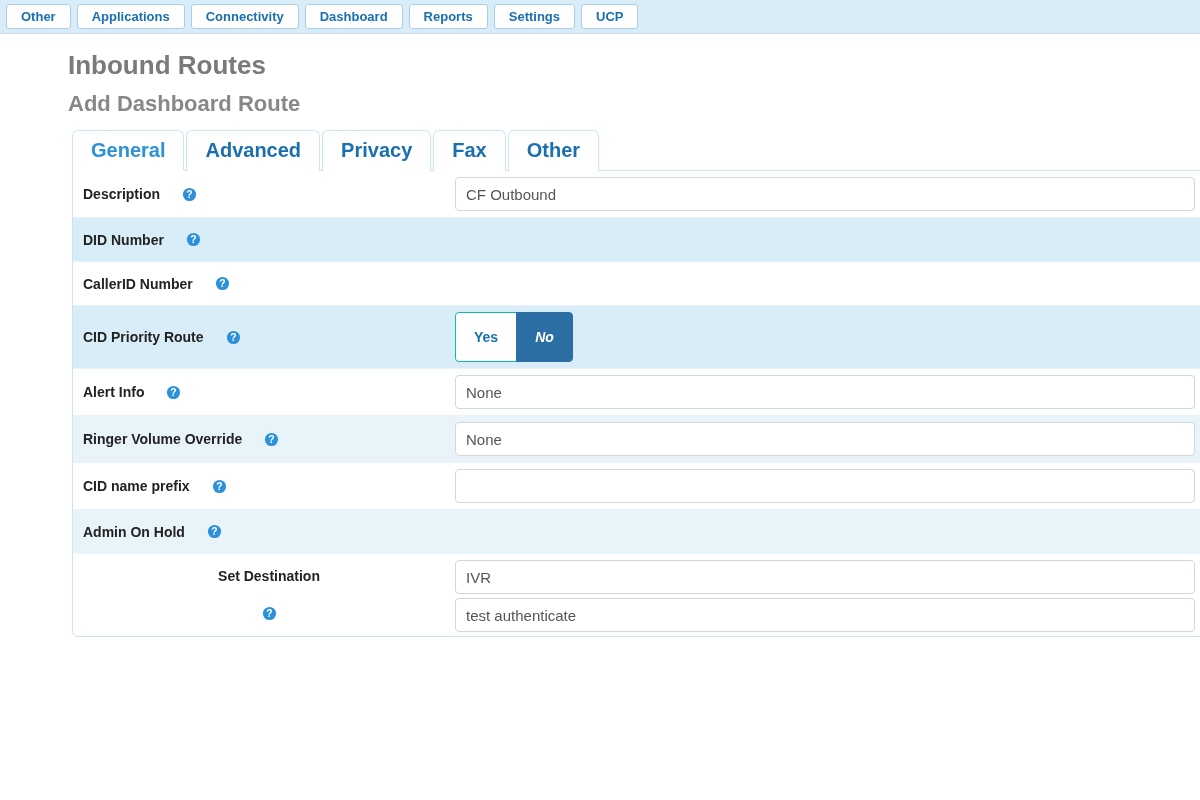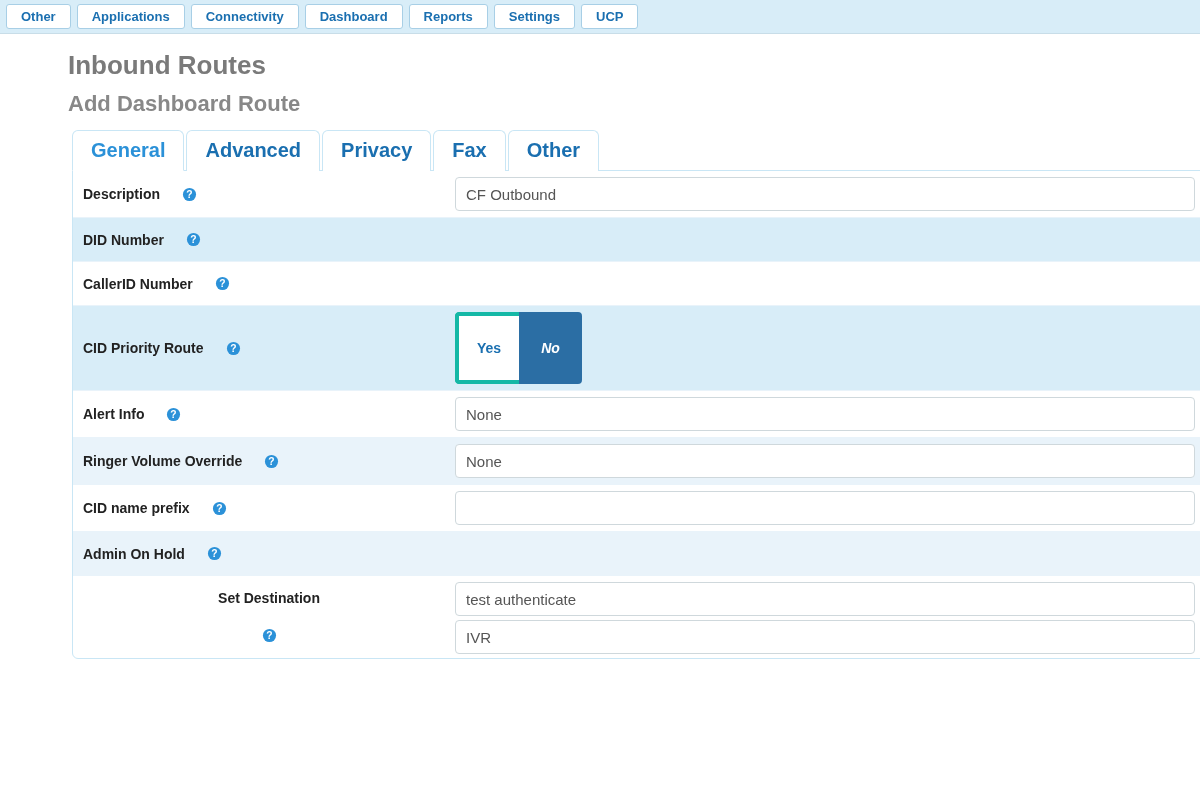--- a/index.html
+++ b/index.html
@@ -128,22 +128,22 @@
     box-shadow: 0 0 0 3px rgba(111,185,230,0.45);
     outline: none;
   }
   .text-input::placeholder { color: #888; }
   .toggle-group {
     display: inline-flex;
     border-radius: 4px;
     overflow: hidden;
   }
   .toggle-btn {
-    padding: 24px 18px;
-    border: 4px solid #14b8a6;
+    padding: 16px 18px;
+    border: 1px solid #14b8a6;
     background: #fff;
     color: #1a6fb0;
     font-weight: 700;
     cursor: pointer;
     font-size: 14px;
   }
   .toggle-btn:first-child { border-radius: 4px 0 0 4px; border-right: none; }
   .toggle-btn:last-child { border-radius: 0 4px 4px 0; font-style: italic; }
   .toggle-btn.active {
     background: #2b6ea4;
@@ -296,19 +296,19 @@
       <div class="label-cell" style="align-self:flex-start; padding-top:8px;flex-direction:column;">
         <span>Set Destination</span>
         <span class="help-icon">
             <svg viewBox="0 0 16 16">
               <circle cx="8" cy="8" r="7" fill="#2b91d8"></circle>
               <text x="8" y="12" text-anchor="middle" font-size="11" fill="#fff" font-family="Arial" font-weight="bold">?</text>
             </svg>
           </span>
       </div>
       <div class="control-cell">
+        <input class="text-input" type="text" value="IVR" style="">
         <input class="text-input" type="text" value="test authenticate" style="">
-        <input class="text-input" type="text" value="IVR" style="">
       </div>
     </div>
 
   </div>
 </div>
 
 </body></html>

